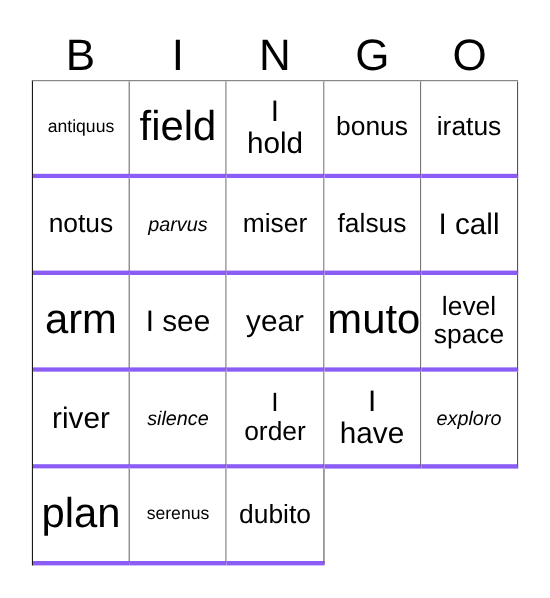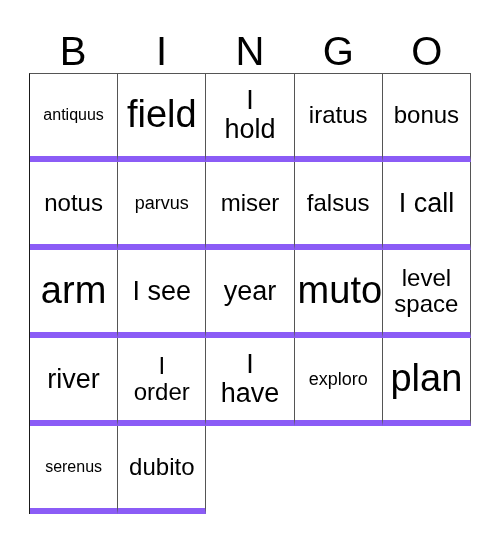--- a/index.html
+++ b/index.html
@@ -54,21 +54,21 @@
     grid-template-columns: repeat(5, 1fr);
     grid-template-rows: repeat(5, 1fr);
     border-top: 1px solid #555555;
     border-left: 1px solid #1a1a1a;
     box-sizing: border-box;
     background: #ffffff;
   }
 
   .cell {
     border-right: 1px solid #555555;
-    border-bottom: 6px solid #8b5cf6;
+    border-bottom: 4px solid #8b5cf6;
     box-sizing: border-box;
     display: flex;
     align-items: center;
     justify-content: center;
     text-align: center;
     padding: 2px 3px;
     overflow: hidden;
     background: #ffffff;
   }
 
@@ -78,21 +78,21 @@
     line-height: 1.05;
     white-space: pre-line;
     word-break: normal;
     color: #000000;
   }
 
   
   .sz-xl   { font-size: 38px; }
   .sz-lg   { font-size: 27px; }
   .sz-md   { font-size: 24px; }
-  .sz-sm   { font-size: 18px; }
+  .sz-sm   { font-size: 18px; font-style: italic; }
   .sz-xs   { font-size: 16px; }
 
   .two-line { line-height: 1.08; }
 </style>
 </head>
 <body>
 
 <div class="card">
 
   <div class="header-row">
@@ -109,24 +109,24 @@
         <span class="cell-text sz-xs">antiquus</span>
       </div>
     <div class="cell">
         <span class="cell-text sz-xl">field</span>
       </div>
     <div class="cell">
         <span class="cell-text sz-lg two-line">I
 hold</span>
       </div>
     <div class="cell">
-        <span class="cell-text sz-md">iratus</span>
+        <span class="cell-text sz-md">bonus</span>
       </div>
     <div class="cell">
-        <span class="cell-text sz-md">bonus</span>
+        <span class="cell-text sz-md">iratus</span>
       </div>
 
     <div class="cell">
         <span class="cell-text sz-md">notus</span>
       </div>
     <div class="cell">
         <span class="cell-text sz-sm">parvus</span>
       </div>
     <div class="cell">
         <span class="cell-text sz-md">miser</span>
@@ -152,20 +152,23 @@
         <span class="cell-text sz-xl">muto</span>
       </div>
     <div class="cell">
         <span class="cell-text sz-md two-line">level
 space</span>
       </div>
     <div class="cell">
         <span class="cell-text sz-lg">river</span>
       </div>
     <div class="cell">
+        <span class="cell-text sz-sm">silence</span>
+      </div>
+    <div class="cell">
         <span class="cell-text sz-md two-line">I
 order</span>
       </div>
 
     <div class="cell">
         <span class="cell-text sz-lg two-line">I
 have</span>
       </div>
     <div class="cell">
         <span class="cell-text sz-sm">exploro</span>

